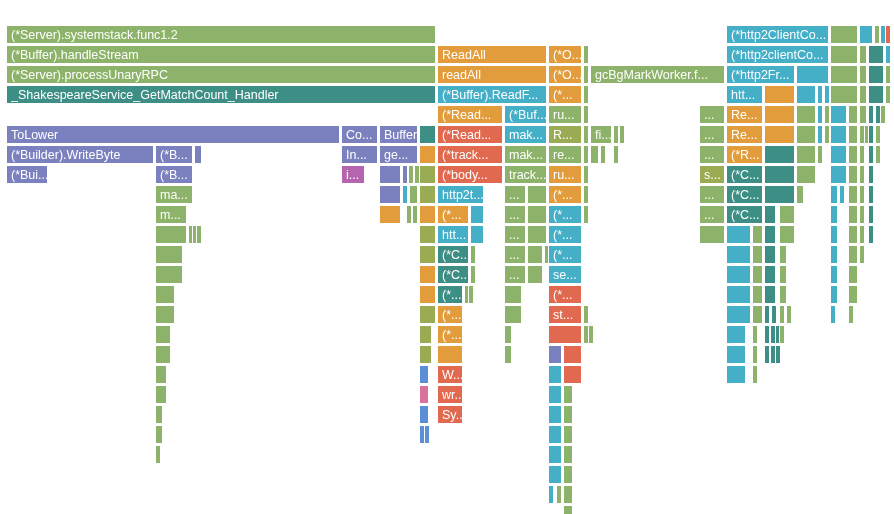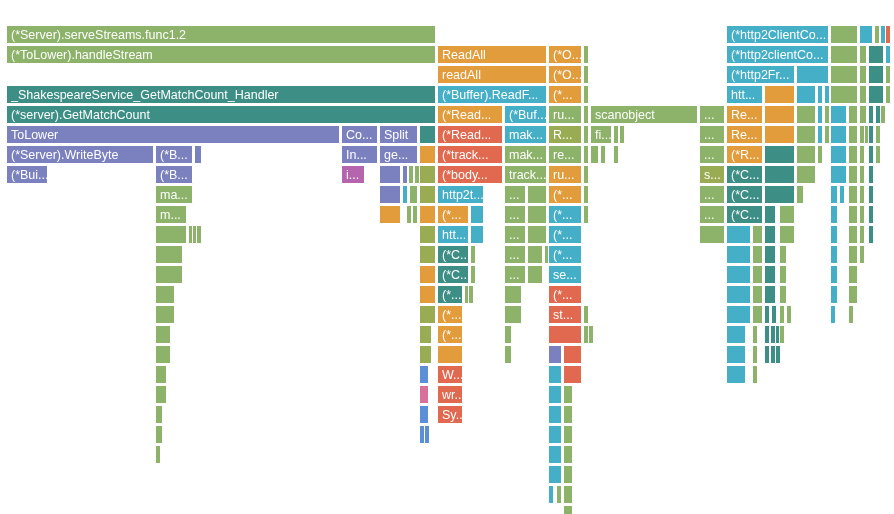--- a/index.html
+++ b/index.html
@@ -34,54 +34,60 @@
     overflow:hidden;
     white-space:nowrap;
     pointer-events:none;
   }
 </style>
 </head>
 <body>
 
 <div id="flame">
     <div class="frame" style="left: 6px; top: 25px; width: 430px; height: 19px; background: rgb(140, 179, 105);">
-      <span class="lbl">(*Server).serveStreams.func1.2</span>
+      <span class="lbl">(*Server).systemstack.func1.2</span>
     </div>
     <div class="frame" style="left: 726px; top: 25px; width: 103px; height: 19px; background: rgb(69, 175, 200);">
       <span class="lbl">(*http2ClientCo...</span>
     </div>
     <div class="frame" style="left: 830px; top: 25px; width: 28px; height: 19px; background: rgb(140, 179, 105);"></div>
     <div class="frame" style="left: 859px; top: 25px; width: 14px; height: 19px; background: rgb(69, 175, 200);"></div>
     <div class="frame" style="left: 874px; top: 25px; width: 5px; height: 19px; background: rgb(140, 179, 105);"></div>
     <div class="frame" style="left: 880px; top: 25px; width: 4px; height: 19px; background: rgb(69, 175, 200);"></div>
     <div class="frame" style="left: 885px; top: 25px; width: 4px; height: 19px; background: rgb(224, 105, 79);"></div>
     <div class="frame" style="left: 6px; top: 45px; width: 430px; height: 19px; background: rgb(140, 179, 105);">
-      <span class="lbl">(*ToLower).handleStream</span>
+      <span class="lbl">(*Buffer).handleStream</span>
     </div>
     <div class="frame" style="left: 437px; top: 45px; width: 110px; height: 19px; background: rgb(227, 156, 60);">
       <span class="lbl">ReadAll</span>
     </div>
     <div class="frame" style="left: 548px; top: 45px; width: 34px; height: 19px; background: rgb(227, 156, 60);">
       <span class="lbl">(*O...</span>
     </div>
     <div class="frame" style="left: 583px; top: 45px; width: 5px; height: 19px; background: rgb(140, 179, 105);"></div>
     <div class="frame" style="left: 726px; top: 45px; width: 103px; height: 19px; background: rgb(69, 175, 200);">
       <span class="lbl">(*http2clientCo...</span>
     </div>
     <div class="frame" style="left: 830px; top: 45px; width: 28px; height: 19px; background: rgb(140, 179, 105);"></div>
     <div class="frame" style="left: 859px; top: 45px; width: 8px; height: 19px; background: rgb(140, 179, 105);"></div>
     <div class="frame" style="left: 868px; top: 45px; width: 16px; height: 19px; background: rgb(61, 143, 134);"></div>
     <div class="frame" style="left: 885px; top: 45px; width: 4px; height: 19px; background: rgb(69, 175, 200);"></div>
+    <div class="frame" style="left: 6px; top: 65px; width: 430px; height: 19px; background: rgb(140, 179, 105);">
+      <span class="lbl">(*Server).processUnaryRPC</span>
+    </div>
     <div class="frame" style="left: 437px; top: 65px; width: 110px; height: 19px; background: rgb(227, 156, 60);">
       <span class="lbl">readAll</span>
     </div>
     <div class="frame" style="left: 548px; top: 65px; width: 34px; height: 19px; background: rgb(227, 156, 60);">
       <span class="lbl">(*O...</span>
     </div>
     <div class="frame" style="left: 583px; top: 65px; width: 5px; height: 19px; background: rgb(140, 179, 105);"></div>
+    <div class="frame" style="left: 590px; top: 65px; width: 135px; height: 19px; background: rgb(140, 179, 105);">
+      <span class="lbl">gcBgMarkWorker.f...</span>
+    </div>
     <div class="frame" style="left: 726px; top: 65px; width: 69px; height: 19px; background: rgb(69, 175, 200);">
       <span class="lbl">(*http2Fr...</span>
     </div>
     <div class="frame" style="left: 796px; top: 65px; width: 33px; height: 19px; background: rgb(69, 175, 200);"></div>
     <div class="frame" style="left: 830px; top: 65px; width: 28px; height: 19px; background: rgb(140, 179, 105);"></div>
     <div class="frame" style="left: 859px; top: 65px; width: 8px; height: 19px; background: rgb(140, 179, 105);"></div>
     <div class="frame" style="left: 868px; top: 65px; width: 16px; height: 19px; background: rgb(61, 143, 134);"></div>
     <div class="frame" style="left: 885px; top: 65px; width: 4px; height: 19px; background: rgb(140, 179, 105);"></div>
     <div class="frame" style="left: 6px; top: 85px; width: 430px; height: 19px; background: rgb(61, 143, 134);">
       <span class="lbl">_ShakespeareService_GetMatchCount_Handler</span>
@@ -97,36 +103,30 @@
       <span class="lbl">htt...</span>
     </div>
     <div class="frame" style="left: 764px; top: 85px; width: 31px; height: 19px; background: rgb(227, 156, 60);"></div>
     <div class="frame" style="left: 796px; top: 85px; width: 20px; height: 19px; background: rgb(69, 175, 200);"></div>
     <div class="frame" style="left: 817px; top: 85px; width: 6px; height: 19px; background: rgb(69, 175, 200);"></div>
     <div class="frame" style="left: 824px; top: 85px; width: 5px; height: 19px; background: rgb(69, 175, 200);"></div>
     <div class="frame" style="left: 830px; top: 85px; width: 28px; height: 19px; background: rgb(140, 179, 105);"></div>
     <div class="frame" style="left: 859px; top: 85px; width: 8px; height: 19px; background: rgb(140, 179, 105);"></div>
     <div class="frame" style="left: 868px; top: 85px; width: 16px; height: 19px; background: rgb(61, 143, 134);"></div>
     <div class="frame" style="left: 885px; top: 85px; width: 4px; height: 19px; background: rgb(140, 179, 105);"></div>
-    <div class="frame" style="left: 6px; top: 105px; width: 430px; height: 19px; background: rgb(61, 143, 134);">
-      <span class="lbl">(*server).GetMatchCount</span>
-    </div>
     <div class="frame" style="left: 437px; top: 105px; width: 66px; height: 19px; background: rgb(227, 156, 60);">
       <span class="lbl">(*Read...</span>
     </div>
     <div class="frame" style="left: 504px; top: 105px; width: 43px; height: 19px; background: rgb(69, 175, 200);">
       <span class="lbl">(*Buf...</span>
     </div>
     <div class="frame" style="left: 548px; top: 105px; width: 34px; height: 19px; background: rgb(140, 179, 105);">
       <span class="lbl">ru...</span>
     </div>
     <div class="frame" style="left: 583px; top: 105px; width: 5px; height: 19px; background: rgb(140, 179, 105);"></div>
-    <div class="frame" style="left: 590px; top: 105px; width: 108px; height: 19px; background: rgb(140, 179, 105);">
-      <span class="lbl">scanobject</span>
-    </div>
     <div class="frame" style="left: 699px; top: 105px; width: 26px; height: 19px; background: rgb(140, 179, 105);">
       <span class="lbl">...</span>
     </div>
     <div class="frame" style="left: 726px; top: 105px; width: 37px; height: 19px; background: rgb(227, 156, 60);">
       <span class="lbl">Re...</span>
     </div>
     <div class="frame" style="left: 764px; top: 105px; width: 31px; height: 19px; background: rgb(227, 156, 60);"></div>
     <div class="frame" style="left: 796px; top: 105px; width: 20px; height: 19px; background: rgb(140, 179, 105);"></div>
     <div class="frame" style="left: 817px; top: 105px; width: 6px; height: 19px; background: rgb(69, 175, 200);"></div>
     <div class="frame" style="left: 824px; top: 105px; width: 5px; height: 19px; background: rgb(140, 179, 105);"></div>
@@ -136,21 +136,21 @@
     <div class="frame" style="left: 868px; top: 105px; width: 6px; height: 19px; background: rgb(61, 143, 134);"></div>
     <div class="frame" style="left: 875px; top: 105px; width: 4px; height: 19px; background: rgb(61, 143, 134);"></div>
     <div class="frame" style="left: 880px; top: 105px; width: 4px; height: 19px; background: rgb(140, 179, 105);"></div>
     <div class="frame" style="left: 6px; top: 125px; width: 334px; height: 19px; background: rgb(123, 128, 191);">
       <span class="lbl">ToLower</span>
     </div>
     <div class="frame" style="left: 341px; top: 125px; width: 37px; height: 19px; background: rgb(123, 128, 191);">
       <span class="lbl">Co...</span>
     </div>
     <div class="frame" style="left: 379px; top: 125px; width: 39px; height: 19px; background: rgb(123, 128, 191);">
-      <span class="lbl">Split</span>
+      <span class="lbl">Buffer</span>
     </div>
     <div class="frame" style="left: 419px; top: 125px; width: 17px; height: 19px; background: rgb(61, 143, 134);"></div>
     <div class="frame" style="left: 437px; top: 125px; width: 66px; height: 19px; background: rgb(224, 105, 79);">
       <span class="lbl">(*Read...</span>
     </div>
     <div class="frame" style="left: 504px; top: 125px; width: 43px; height: 19px; background: rgb(69, 175, 200);">
       <span class="lbl">mak...</span>
     </div>
     <div class="frame" style="left: 548px; top: 125px; width: 34px; height: 19px; background: rgb(154, 172, 83);">
       <span class="lbl">R...</span>
@@ -171,21 +171,21 @@
     <div class="frame" style="left: 796px; top: 125px; width: 20px; height: 19px; background: rgb(140, 179, 105);"></div>
     <div class="frame" style="left: 817px; top: 125px; width: 6px; height: 19px; background: rgb(69, 175, 200);"></div>
     <div class="frame" style="left: 824px; top: 125px; width: 5px; height: 19px; background: rgb(140, 179, 105);"></div>
     <div class="frame" style="left: 830px; top: 125px; width: 17px; height: 19px; background: rgb(69, 175, 200);"></div>
     <div class="frame" style="left: 848px; top: 125px; width: 10px; height: 19px; background: rgb(140, 179, 105);"></div>
     <div class="frame" style="left: 859px; top: 125px; width: 4px; height: 19px; background: rgb(140, 179, 105);"></div>
     <div class="frame" style="left: 864px; top: 125px; width: 3px; height: 19px; background: rgb(140, 179, 105);"></div>
     <div class="frame" style="left: 868px; top: 125px; width: 6px; height: 19px; background: rgb(61, 143, 134);"></div>
     <div class="frame" style="left: 875px; top: 125px; width: 4px; height: 19px; background: rgb(140, 179, 105);"></div>
     <div class="frame" style="left: 6px; top: 145px; width: 148px; height: 19px; background: rgb(123, 128, 191);">
-      <span class="lbl">(*Server).WriteByte</span>
+      <span class="lbl">(*Builder).WriteByte</span>
     </div>
     <div class="frame" style="left: 155px; top: 145px; width: 38px; height: 19px; background: rgb(123, 128, 191);">
       <span class="lbl">(*B...</span>
     </div>
     <div class="frame" style="left: 194px; top: 145px; width: 8px; height: 19px; background: rgb(123, 128, 191);"></div>
     <div class="frame" style="left: 341px; top: 145px; width: 37px; height: 19px; background: rgb(123, 128, 191);">
       <span class="lbl">In...</span>
     </div>
     <div class="frame" style="left: 379px; top: 145px; width: 39px; height: 19px; background: rgb(123, 128, 191);">
       <span class="lbl">ge...</span>

